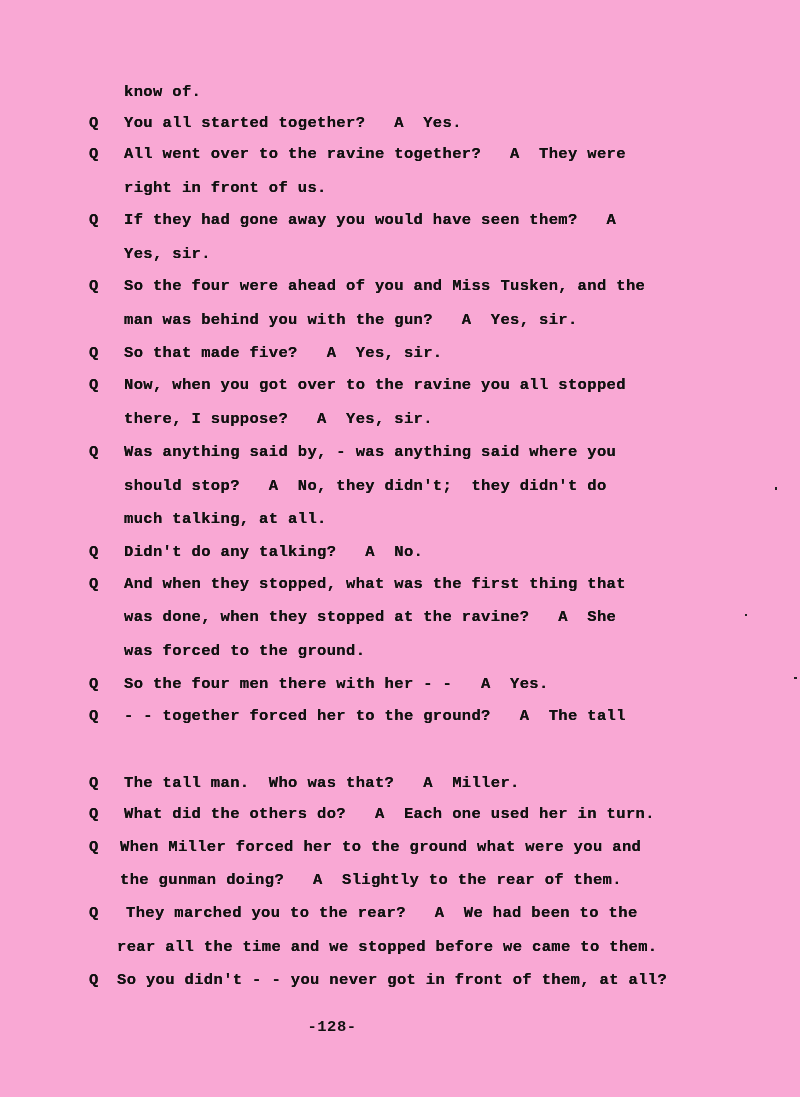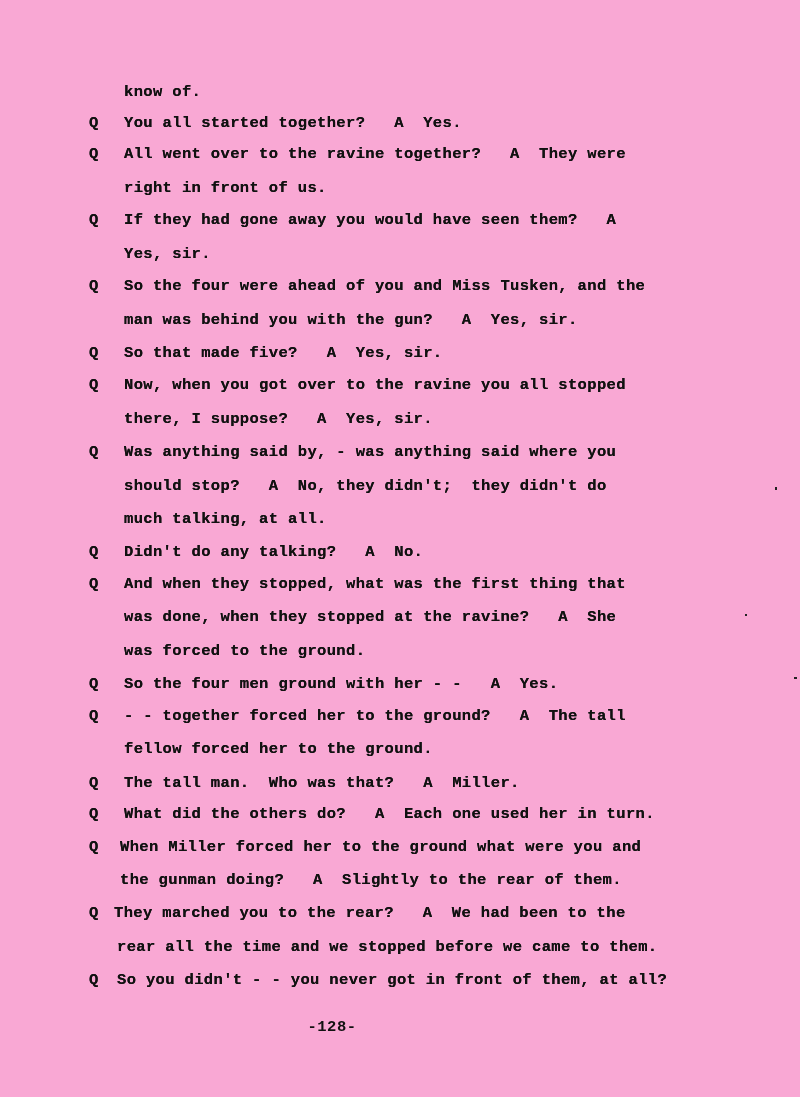--- a/index.html
+++ b/index.html
@@ -133,49 +133,45 @@
   <div class="line" style="top:605px;">
     <span class="marker"></span>
     <span class="text">was done, when they stopped at the ravine?   A  She</span>
   </div>
   <div class="line" style="top:639px;">
     <span class="marker"></span>
     <span class="text">was forced to the ground.</span>
   </div>
   <div class="line" style="top:672px;">
     <span class="marker">Q</span>
-    <span class="text">So the four men ground with her - -   A  Yes.</span>
+    <span class="text">So the four men there with her - -   A  Yes.</span>
   </div>
   <div class="line" style="top:704px;">
     <span class="marker">Q</span>
     <span class="text">- - together forced her to the ground?   A  The tall</span>
-  </div>
-  <div class="line" style="top:737px;">
-    <span class="marker"></span>
-    <span class="text">fellow forced her to the ground.</span>
   </div>
   <div class="line" style="top:771px;">
     <span class="marker">Q</span>
     <span class="text">The tall man.  Who was that?   A  Miller.</span>
   </div>
   <div class="line" style="top:802px;">
     <span class="marker">Q</span>
     <span class="text">What did the others do?   A  Each one used her in turn.</span>
   </div>
   <div class="line" style="top:835px;">
     <span class="marker">Q</span>
     <span class="text" style="left:120px;">When Miller forced her to the ground what were you and</span>
   </div>
   <div class="line" style="top:868px;">
     <span class="marker"></span>
     <span class="text" style="left:120px;">the gunman doing?   A  Slightly to the rear of them.</span>
   </div>
   <div class="line" style="top:901px;">
     <span class="marker">Q</span>
-    <span class="text" style="left:114px;">They marched you to the rear?   A  We had been to the</span>
+    <span class="text" style="left:126px;">They marched you to the rear?   A  We had been to the</span>
   </div>
   <div class="line" style="top:935px;">
     <span class="marker"></span>
     <span class="text" style="left:117px;">rear all the time and we stopped before we came to them.</span>
   </div>
   <div class="line" style="top:968px;">
     <span class="marker">Q</span>
     <span class="text" style="left:117px;">So you didn't - - you never got in front of them, at all?</span>
   </div>
 

